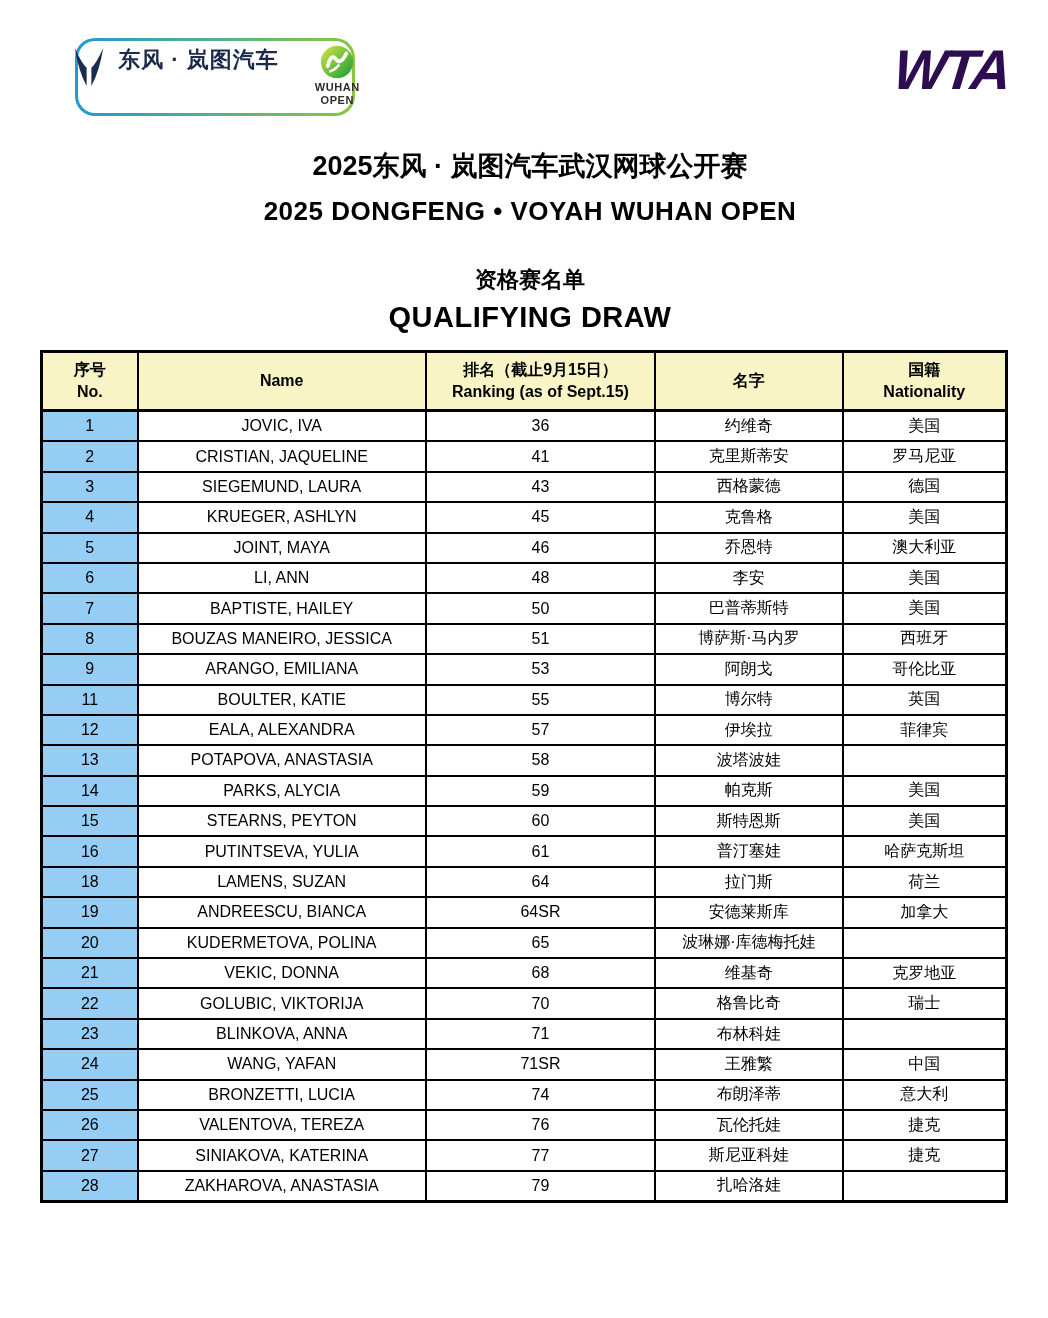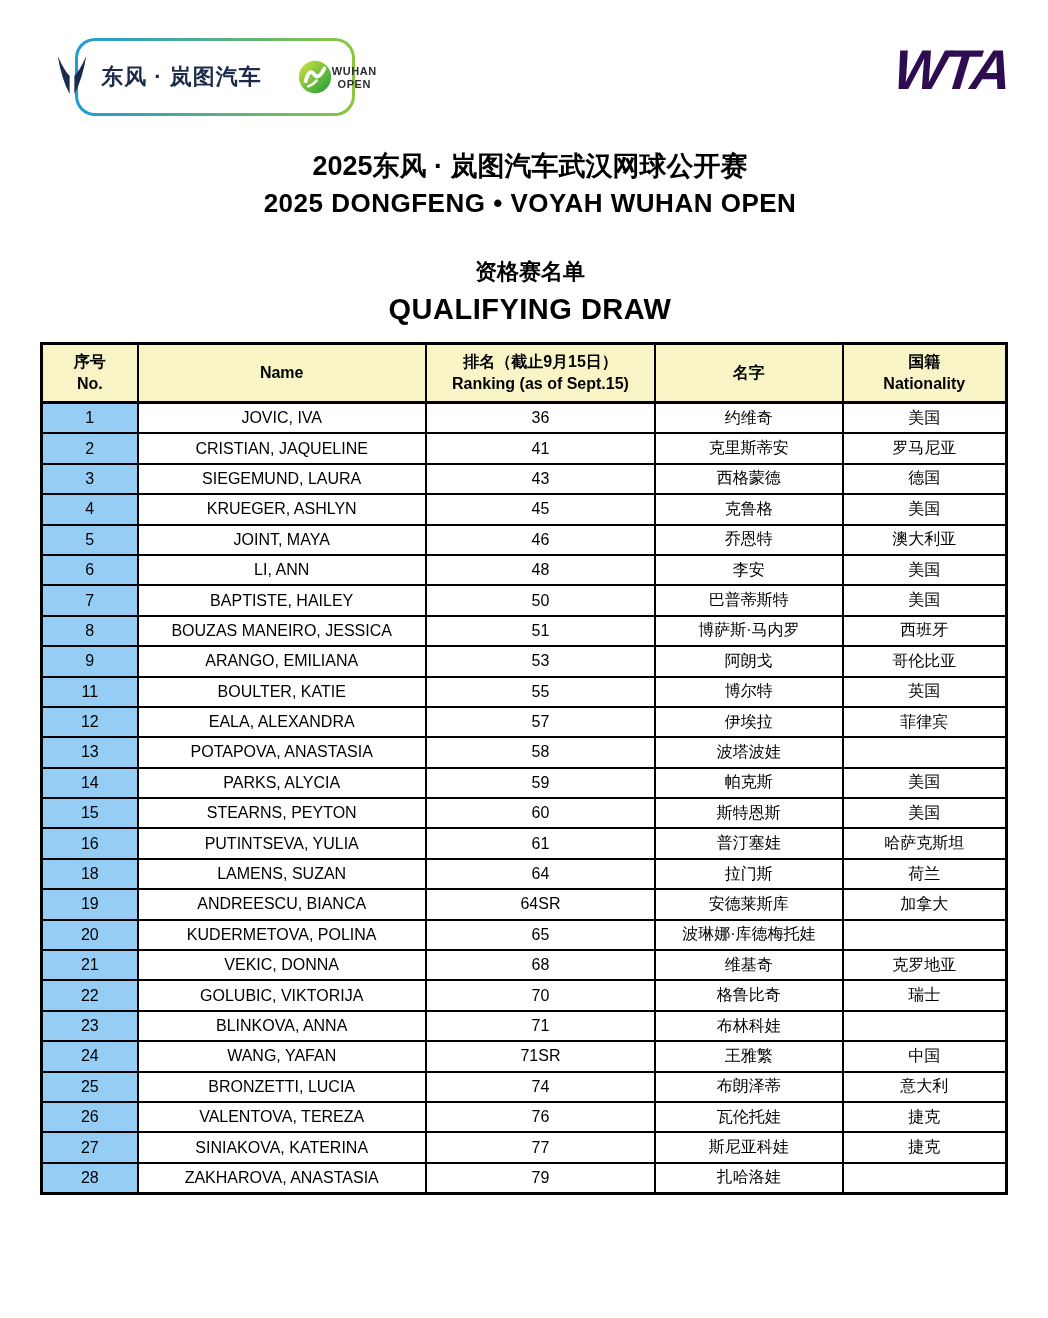--- a/index.html
+++ b/index.html
@@ -5,36 +5,36 @@
   html,body{margin:0;padding:0;background:#ffffff;}
   body{font-family:"Liberation Sans","DejaVu Sans",sans-serif;color:#000;}
   .page{position:relative;width:1048px;height:1318px;background:#fff;margin:0 auto;overflow:hidden;}
 
   
   .logo-row{position:relative;height:130px;}
   .sponsor-logo{position:absolute;left:75px;top:38px;width:280px;height:78px;
     border-radius:20px;padding:3px;box-sizing:border-box;
     background:linear-gradient(90deg,var(--grad-left,#1E9AD6),var(--grad-right,#8CC63E));}
   .sponsor-inner{width:100%;height:100%;background:#fff;border-radius:17px;
-    display:flex;align-items:center;justify-content:center;gap:10px;box-sizing:border-box;padding:4px 10px;}
+    display:flex;justify-content:center;gap:10px;box-sizing:border-box;padding:4px 10px;}
   .voyah-mark{flex:0 0 auto;}
   .sponsor-brand{font-size:22px;font-weight:600;color:var(--brand-color,#1C2B4A);letter-spacing:1px;white-space:nowrap;}
   .logo-divider{width:1px;height:56px;background:#c4ced4;margin:0 8px;}
-  .wuhan-block{display:flex;flex-direction:row;align-items:center;line-height:1;}
+  .wuhan-block{display:flex;flex-direction:column;align-items:center;line-height:1;}
   .wuhan-label{font-size:11px;font-weight:800;color:#2d2d2d;letter-spacing:0.6px;text-align:center;
     white-space:pre-line;line-height:1.15;margin-top:2px;}
   .wta-logo{position:absolute;right:40px;top:42px;display:flex;align-items:center;gap:6px;}
   .wta-word{font-size:56px;font-weight:900;font-style:italic;letter-spacing:-3px;
     color:var(--wta-color,#2E0C50);transform:skewX(-6deg);line-height:1;}
   .wta-tier{font-size:56px;font-weight:700;letter-spacing:1px;color:var(--tier-color,#A6801D);line-height:1;}
 
   
   .titles{text-align:center;padding-left:12px;}
   .title-cn{font-size:27px;font-weight:700;margin-top:18px;}
-  .title-en{font-size:26px;font-weight:700;margin-top:4px;letter-spacing:0.5px;}
+  .title-en{font-size:26px;font-weight:700;margin-top:12px;letter-spacing:0.5px;}
   .subtitle-cn{font-size:22px;font-weight:700;margin-top:38px;}
   .subtitle-en{font-size:29px;font-weight:700;margin-top:6px;letter-spacing:0.5px;}
 
   
   .tbl-wrap{margin:16px 40px 0 40px;}
   table.draw{width:100%;border-collapse:collapse;table-layout:fixed;border:3px solid var(--border-color,#000);}
   .draw th,.draw td{border:2px solid var(--border-color,#000);text-align:center;vertical-align:middle;
     overflow:hidden;white-space:pre-line;}
   .draw th{background:var(--header-bg,#F8F4C6);font-weight:700;font-size:16px;height:52px;line-height:1.35;padding:2px 4px;}
   .draw th{border-bottom:3px solid var(--border-color,#000);}

